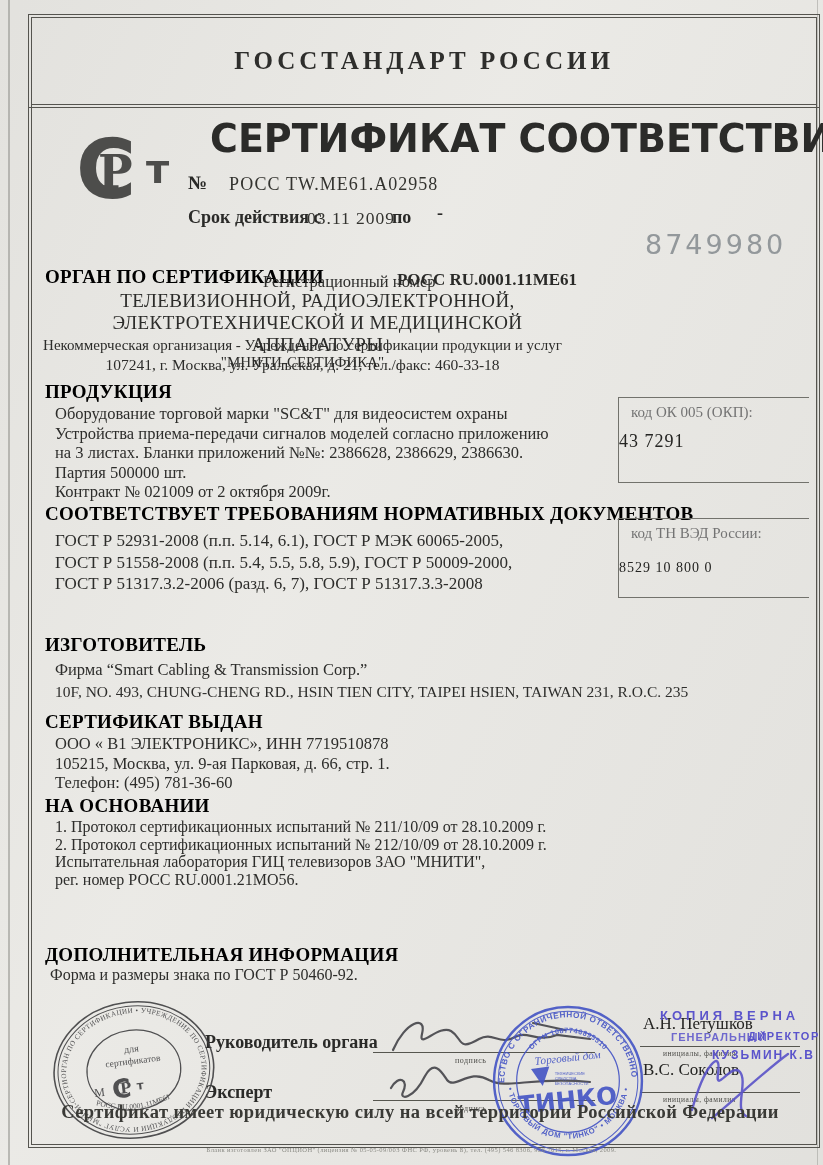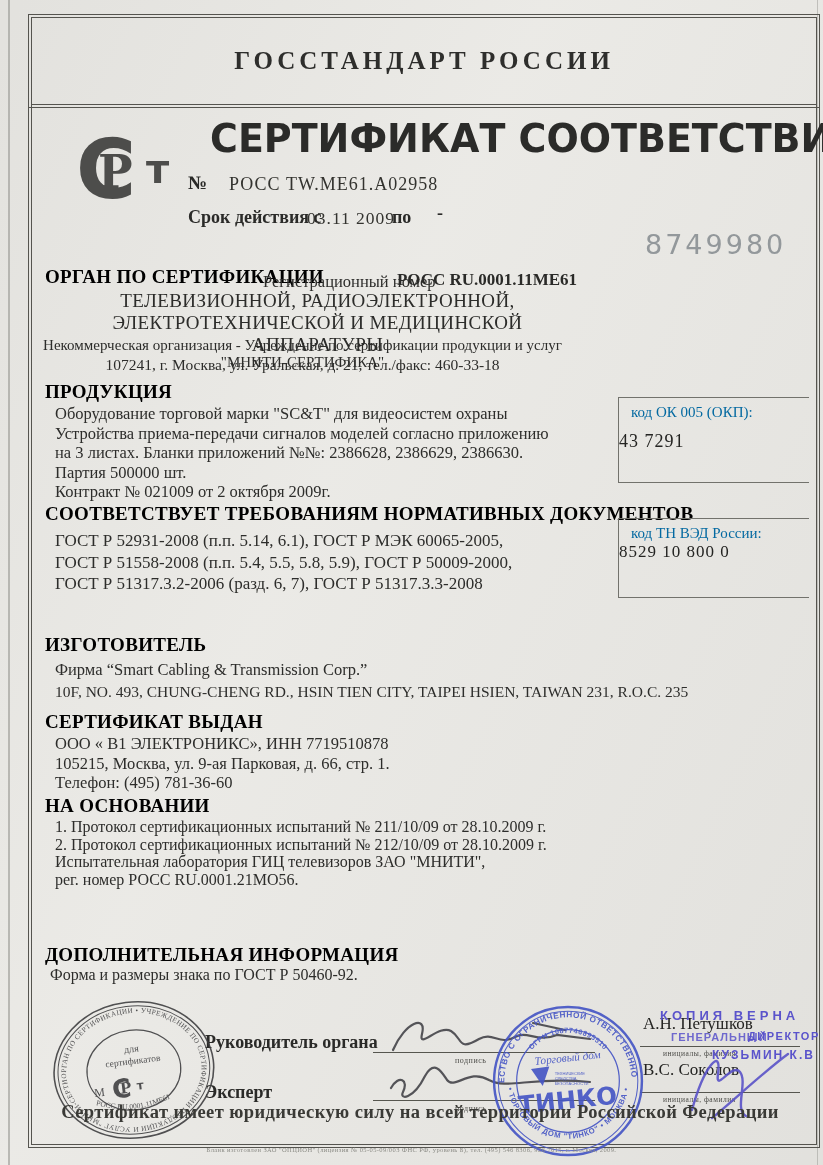--- a/index.html
+++ b/index.html
@@ -16,21 +16,21 @@
   .abs{position:absolute;}
   .title{font-family:"DejaVu Sans","Liberation Sans",sans-serif;font-weight:900;font-size:38px;
          color:#2b2b29;text-align:center;transform:scaleY(1.04);letter-spacing:0px;white-space:nowrap;}
   .serif-b{font-weight:bold;color:#2a2a28;}
   .num-val{font-size:18px;letter-spacing:1px;color:#33332f;}
   .serial{font-family:"DejaVu Sans",sans-serif;font-size:27px;letter-spacing:3px;color:#93989b;}
   .h{font-weight:bold;font-size:19px;color:#000000;letter-spacing:.3px;white-space:nowrap;}
   .tl{font-size:16.5px;line-height:19.5px;color:#2d2d2b;white-space:nowrap;}
   .ctr{text-align:center;}
   .codebox{border:1px solid #72726c;border-right:none;background:transparent;}
-  .codebox .lab{font-size:15px;padding:6px 0 0 12px;color:#0369a1;}
+  .codebox .lab{font-size:15px;padding:6px 0 0 12px;color:#737373;}
   .codebox .val{font-size:18px;text-align:left;color:#242422;letter-spacing:1px;}
   .sigline{border-bottom:1.3px solid #56564f;}
   .tiny{font-size:8px;color:#4a4a46;letter-spacing:.5px;}
   .name{font-size:17px;color:#242422;white-space:nowrap;}
   .violet{font-family:"Liberation Sans",sans-serif;font-weight:bold;color:#5a53cb;white-space:nowrap;}
   .legal{font-weight:bold;font-size:18.5px;color:#3a3a36;letter-spacing:.4px;text-align:center;}
   .fine{font-size:6.5px;color:#8b8b85;text-align:center;letter-spacing:.4px;}
   svg text{user-select:none;}
 </style>
 </head>
@@ -82,21 +82,21 @@
   </div>
 
   <div class="abs h" style="left:45px;top:503px">СООТВЕТСТВУЕТ ТРЕБОВАНИЯМ НОРМАТИВНЫХ ДОКУМЕНТОВ</div>
   <div class="abs" style="left:55px;top:530px">
     <div class="tl" style="font-size:17px;line-height:21.5px">ГОСТ Р 52931-2008 (п.п. 5.14, 6.1), ГОСТ Р МЭК 60065-2005,</div>
     <div class="tl" style="font-size:17px;line-height:21.5px">ГОСТ Р 51558-2008 (п.п. 5.4, 5.5, 5.8, 5.9), ГОСТ Р 50009-2000,</div>
     <div class="tl" style="font-size:17px;line-height:21.5px">ГОСТ Р 51317.3.2-2006 (разд. 6, 7), ГОСТ Р 51317.3.3-2008</div>
   </div>
   <div class="abs codebox" style="left:618px;top:518px;width:190px;height:78px">
     <div class="lab">код ТН ВЭД России:</div>
-    <div class="val" style="font-size:17px">8529 10 800 0</div>
+    <div class="val" style="margin-top:18px;font-size:14px">8529 10 800 0</div>
   </div>
 
   <div class="abs h" style="left:45px;top:634px">ИЗГОТОВИТЕЛЬ</div>
   <div class="abs tl" style="left:55px;top:660px">Фирма “Smart Cabling &amp; Transmission Corp.”</div>
   <div class="abs tl" style="left:55px;top:682px;font-size:15.5px">10F, NO. 493, CHUNG-CHENG RD., HSIN TIEN CITY, TAIPEI HSIEN, TAIWAN 231, R.O.C.  235</div>
 
   <div class="abs h" style="left:45px;top:711px">СЕРТИФИКАТ ВЫДАН</div>
   <div class="abs" style="left:55px;top:734px">
     <div class="tl">ООО « В1 ЭЛЕКТРОНИКС»,  ИНН 7719510878</div>
     <div class="tl">105215, Москва, ул. 9-ая Парковая, д. 66, стр. 1.</div>

